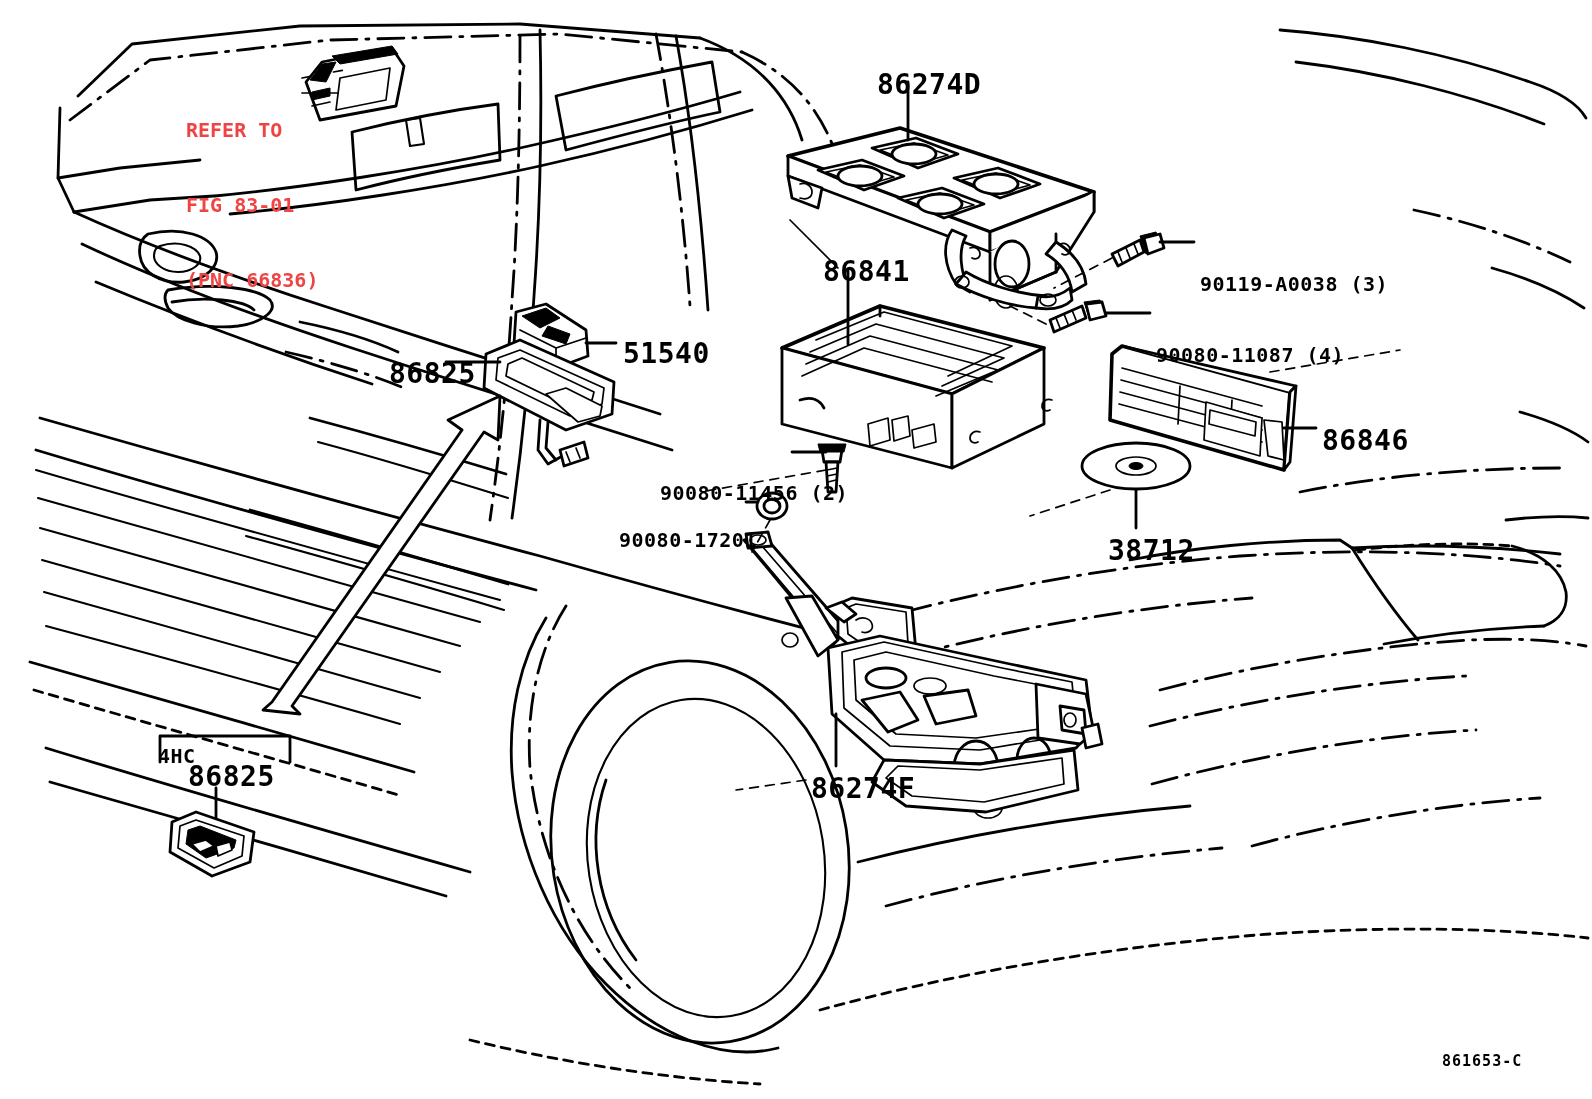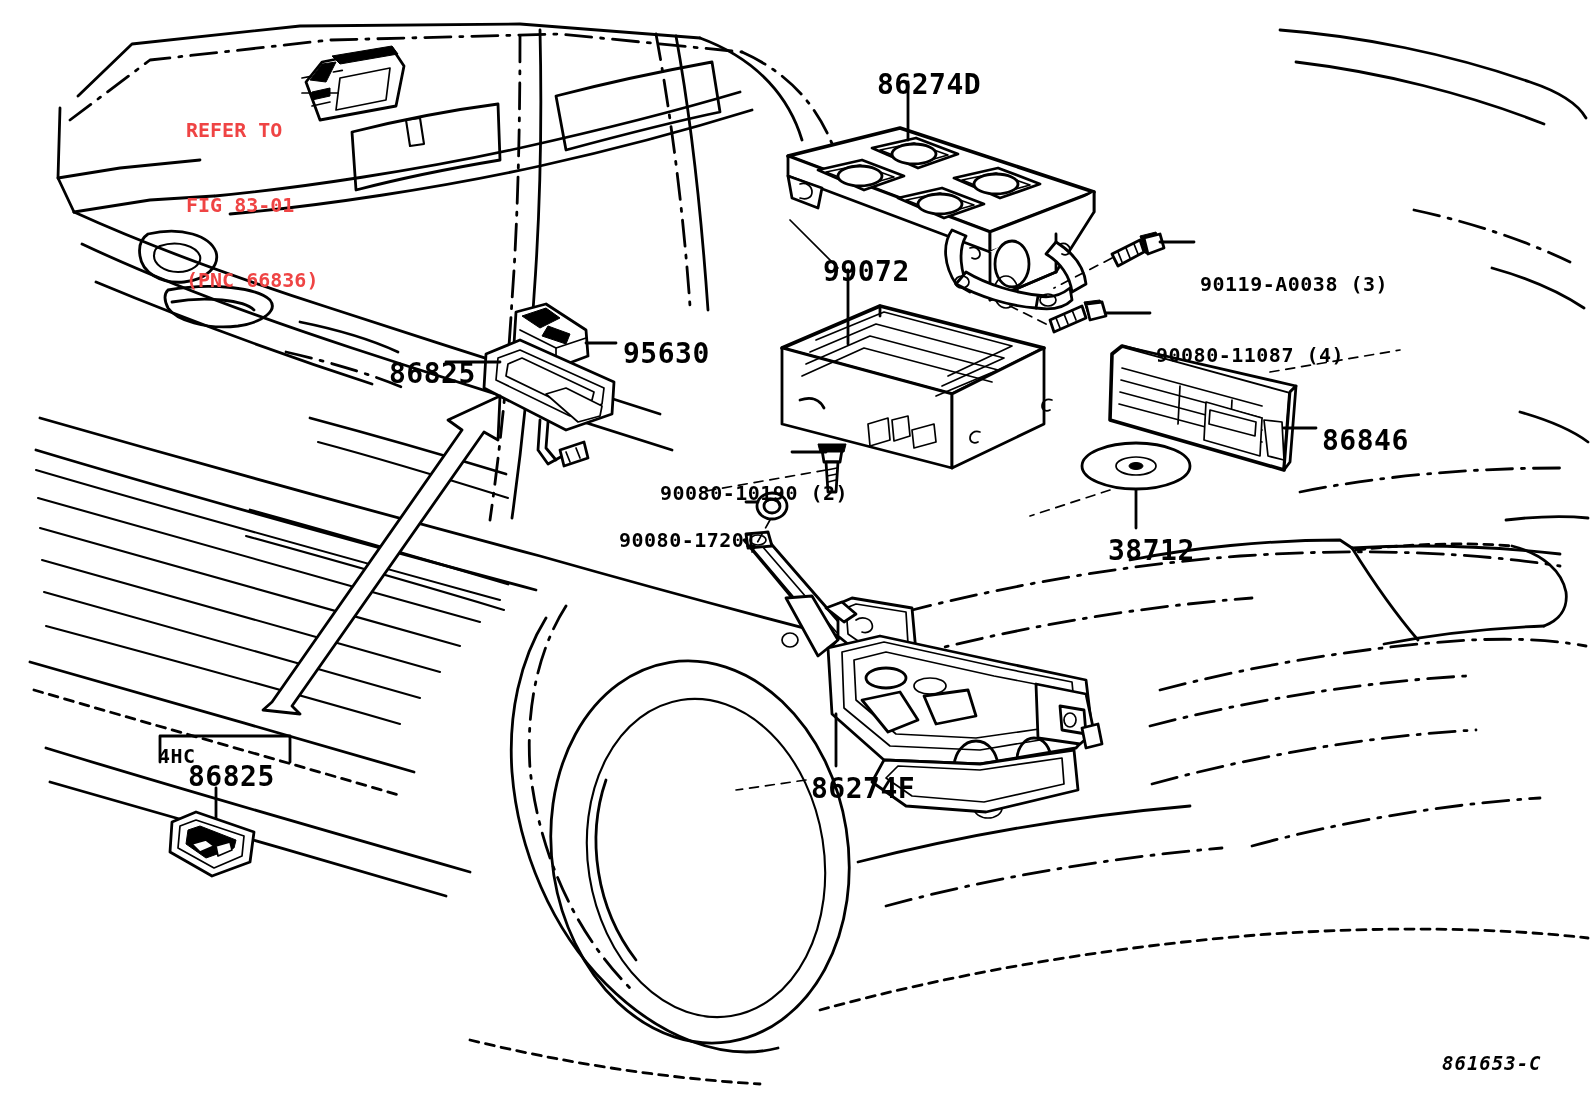--- a/index.html
+++ b/index.html
@@ -7,21 +7,21 @@
        font-family:"DejaVu Sans Mono","Liberation Mono",monospace;}
   #sheet{position:relative;width:1592px;height:1099px;background:#fff;}
   #art{position:absolute;inset:0;width:1592px;height:1099px;}
   .lbl{position:absolute;white-space:pre;color:#000;
        font-family:"DejaVu Sans Mono","Liberation Mono",monospace;
        font-weight:700;letter-spacing:0.5px;}
   .l22{font-size:28px;}
   .l20{font-size:20px;margin-top:32px;}
   .refbox{position:absolute;line-height:25px;font-size:20px;font-weight:700;
           white-space:pre;color:#ef4444;}
-  .code{position:absolute;font-size:19px;font-weight:700;letter-spacing:1px;font-style:italic;}
+  .code{position:absolute;font-size:15px;font-weight:700;letter-spacing:1px;}
 </style>
 </head>
 <body>
 
 <div id="sheet">
 
 <svg id="art" viewBox="0 0 1592 1099">
   <defs>
     <style>
       .s{fill:none;stroke:#000;stroke-linecap:round;stroke-linejoin:round;}
@@ -367,24 +367,24 @@
 
 <div class="refbox" style="left:186px;top:68px;">
   <div>REFER TO</div>
   <div>FIG 83-01</div>
   <div>(PNC 66836)</div>
 </div>
 
 <div class="lbl l22" style="left:877px;top:68px;">86274D</div>
 <div class="lbl l20" style="left:1200px;top:240px;">90119-A0038 (3)</div>
 <div class="lbl l20" style="left:1156px;top:311px;">90080-11087 (4)</div>
-<div class="lbl l22" style="left:823px;top:255px;">99072</div>
-<div class="lbl l22" style="left:623px;top:337px;">95630</div>
+<div class="lbl l22" style="left:823px;top:255px;">86841</div>
+<div class="lbl l22" style="left:623px;top:337px;">51540</div>
 <div class="lbl l22" style="left:389px;top:357px;">86825</div>
-<div class="lbl l20" style="left:660px;top:449px;">90080-10190 (2)</div>
+<div class="lbl l20" style="left:660px;top:449px;">90080-11456 (2)</div>
 <div class="lbl l20" style="left:619px;top:496px;">90080-17201</div>
 <div class="lbl l22" style="left:1322px;top:424px;text-align:right;">86846</div>
 <div class="lbl l22" style="left:1108px;top:534px;">38712</div>
 <div class="lbl l22" style="left:811px;top:772px;">86274F</div>
 
 <div class="lbl l20" style="left:158px;top:712px;">4HC</div>
 <div class="lbl l22" style="left:188px;top:760px;">86825</div>
 
 <div class="code" style="left:1442px;top:1052px;">861653-C</div>
 

